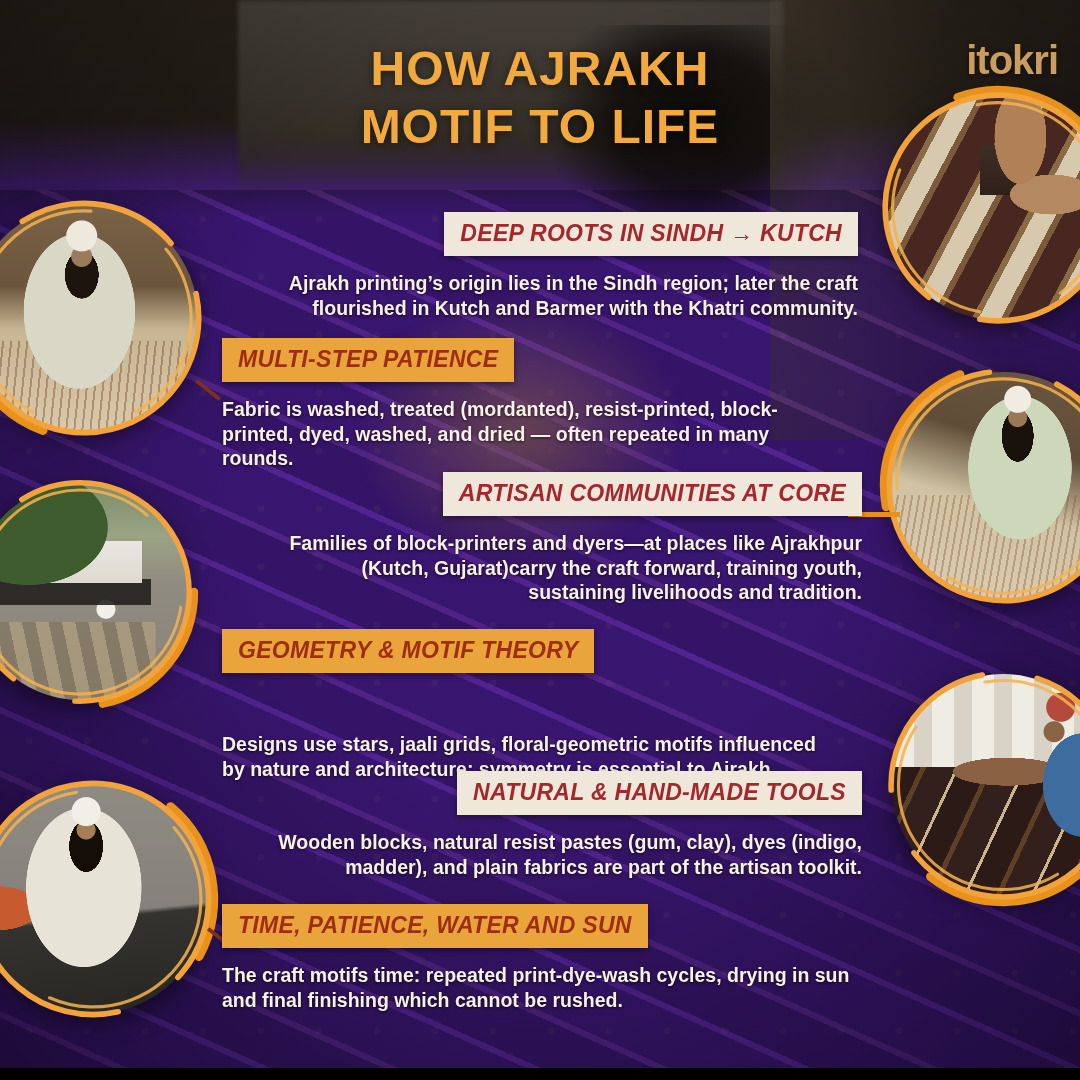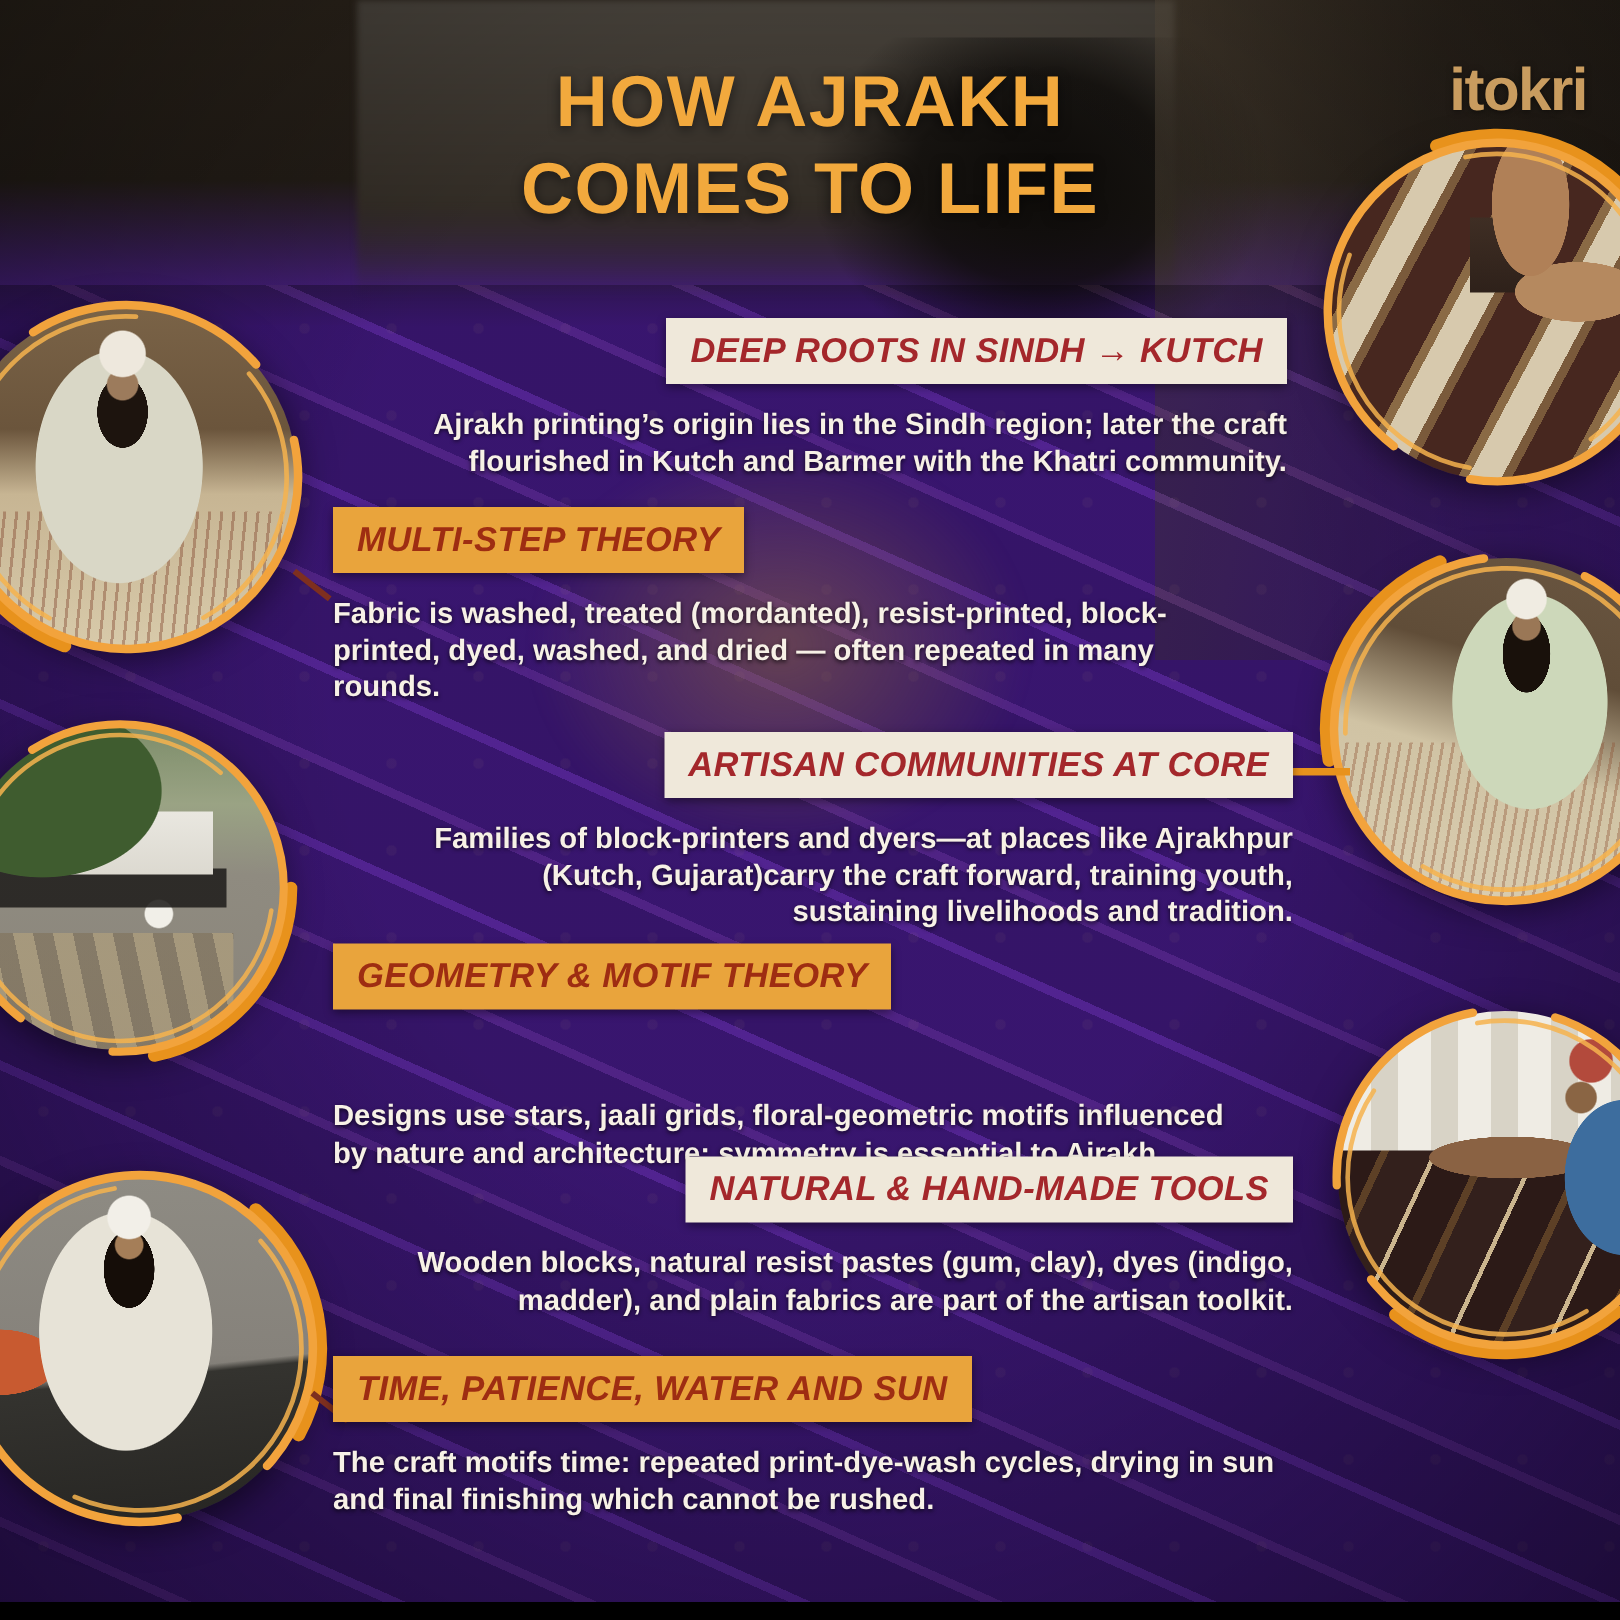--- a/index.html
+++ b/index.html
@@ -38,21 +38,21 @@
   .sec.left{align-items:flex-start;text-align:left;}
   .sec.right{align-items:flex-end;text-align:right;justify-content:space-between;}
   .badge{display:inline-block;font-style:italic;font-weight:700;font-size:23px;
     letter-spacing:.3px;padding:8px 16px 9px;box-shadow:0 2px 6px rgba(0,0,0,.45);white-space:nowrap;}
   .badge-gold{background:#E9A43C;color:#9E2D12;}
   .badge-cream{background:#EFE8DA;color:#A4272B;}
   .sec .body{margin:15px 0 0;font-weight:700;font-size:19.5px;line-height:1.26;
     color:#F7F1E6;text-shadow:0 1px 3px rgba(0,0,0,.7);}
   #sec1{top:212px;right:222px;width:600px;}
   #sec2{top:338px;left:222px;width:575px;}
-  #sec3{top:488px;right:218px;width:600px;}
+  #sec3{top:472px;right:218px;width:600px;}
   #sec4{top:629px;left:222px;width:600px;gap:44px;}
   #sec5{top:771px;right:218px;width:600px;}
   #sec6{top:904px;left:222px;width:630px;}
 
   
   .pc{position:absolute;z-index:4;}
   .pc .pc-img{position:absolute;inset:12px;border-radius:50%;overflow:hidden;
     box-shadow:0 6px 24px rgba(0,0,0,.55);}
   .pc .ring{position:absolute;inset:0;width:100%;height:100%;}
   .rotB{transform:rotate(140deg);} .rotC{transform:rotate(250deg);}
@@ -178,31 +178,31 @@
       <circle cx="100" cy="100" r="85" fill="none" stroke="#F6B34E" stroke-width="2.5" stroke-linecap="round" stroke-dasharray="150 85 230 110" transform="rotate(-40 100 100)" opacity=".85"></circle>
     </svg>
   </div>
 
   <div class="conn conn-red1"></div>
   <div class="conn conn-red2"></div>
   <div class="conn conn-gold"></div>
 
   <div class="title">
     <div>HOW AJRAKH</div>
-    <div>COMES TO LIFE</div>
+    <div>MOTIF TO LIFE</div>
   </div>
   <div class="logo">itokri</div>
 
   <div class="sec right" id="sec1">
     <span class="badge badge-cream">DEEP ROOTS IN SINDH → KUTCH</span>
     <p class="body">Ajrakh printing’s origin lies in the Sindh region; later the craft flourished in Kutch and Barmer with the Khatri community.</p>
   </div>
 
   <div class="sec left" id="sec2">
-    <span class="badge badge-gold">MULTI-STEP THEORY</span>
+    <span class="badge badge-gold">MULTI-STEP PATIENCE</span>
     <p class="body">Fabric is washed, treated (mordanted), resist-printed, block-printed, dyed, washed, and dried — often repeated in many rounds.</p>
   </div>
 
   <div class="sec right" id="sec3">
     <span class="badge badge-cream">ARTISAN COMMUNITIES AT CORE</span>
     <p class="body">Families of block-printers and dyers—at places like Ajrakhpur (Kutch, Gujarat)carry the craft forward, training youth, sustaining livelihoods and tradition.</p>
   </div>
 
   <div class="sec left" id="sec4">
     <span class="badge badge-gold">GEOMETRY &amp; MOTIF THEORY</span>

